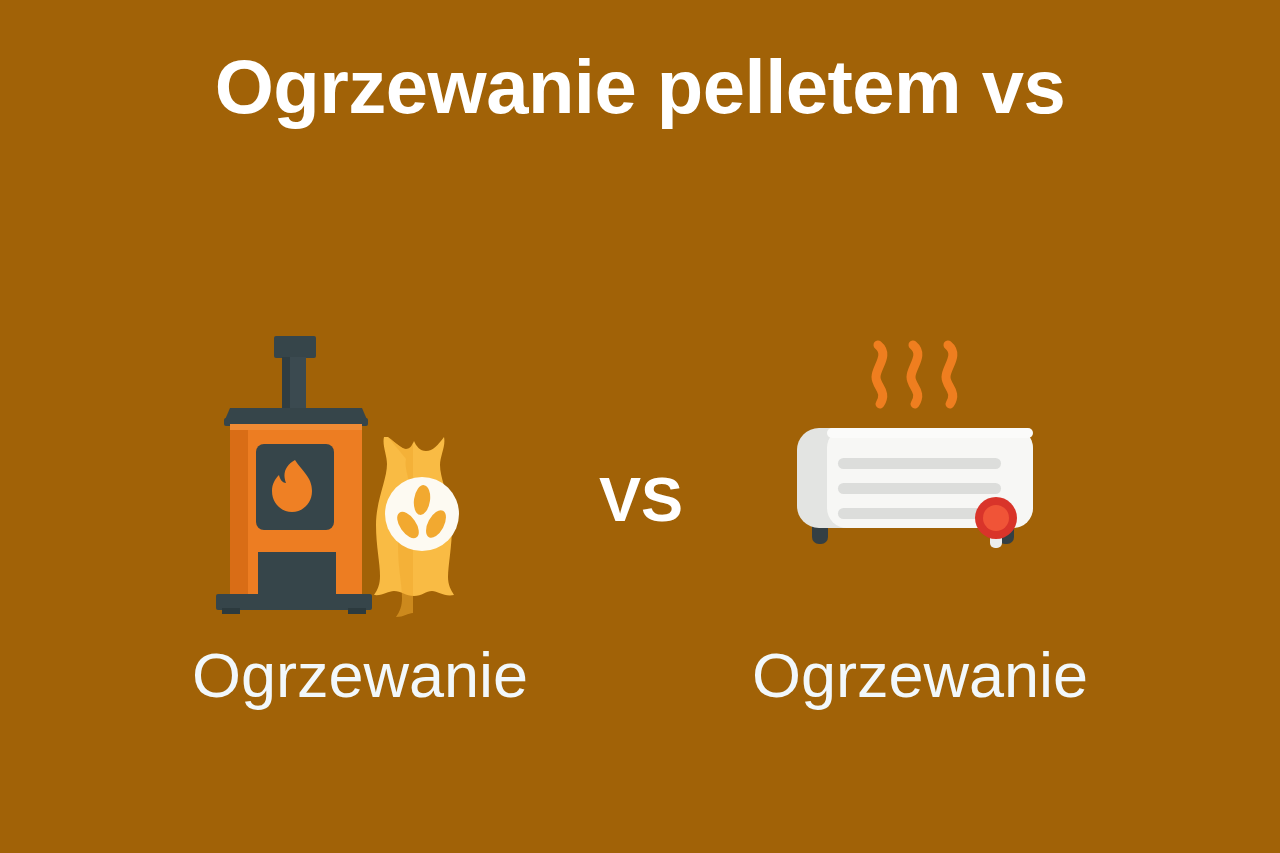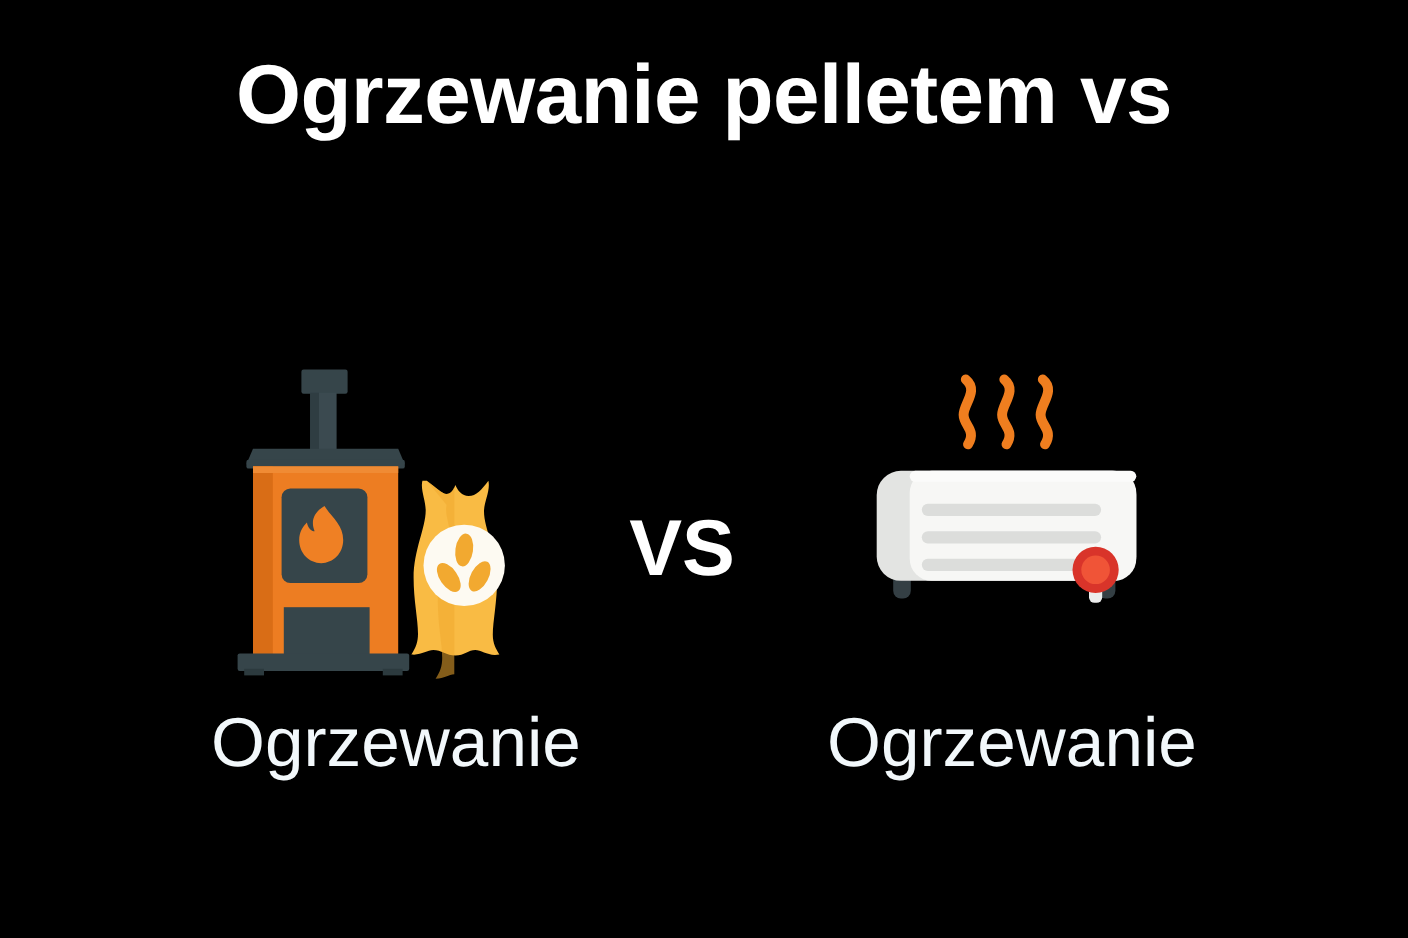--- a/index.html
+++ b/index.html
@@ -29,27 +29,27 @@
     font-weight: bold;
     font-size: 76px;
     line-height: 86px;
     letter-spacing: -0.5px;
   }
   .title-line { display: block; white-space: nowrap; }
 
   
   .vs-label {
     position: absolute;
-    left: 540px;
+    left: 561px;
     top: 447px;
     width: 160px;
     text-align: center;
     color: #ffffff;
     font-weight: bold;
-    font-size: 72px;
+    font-size: 63px;
     line-height: 104px;
   }
 
   
   .caption {
     position: absolute;
     color: #f2f8fb;
     font-size: 63px;
     line-height: 70px;
     font-weight: normal;
@@ -63,21 +63,21 @@
   .illus {
     position: absolute;
   }
   .illus-pellet   { left: 200px; top: 330px; width: 320px; height: 300px; }
   .illus-electric { left: 770px; top: 330px; width: 290px; height: 290px; }
   .illus svg { display: block; width: 100%; height: 100%; }
 </style>
 </head>
 <body style="background: rgb(13, 106, 180);">
 
-<div class="canvas" style="background: #000000;">
+<div class="canvas" style="background: #a16207;">
 
   <div class="title-block">
     <span class="title-line">Ogrzewanie pelletem vs</span>
   </div>
 
   <div class="illus illus-pellet">
     <svg viewBox="0 0 320 300" xmlns="http://www.w3.org/2000/svg">
 
       <rect x="74" y="6" width="42" height="22" rx="2" fill="#36454a"></rect>
 

